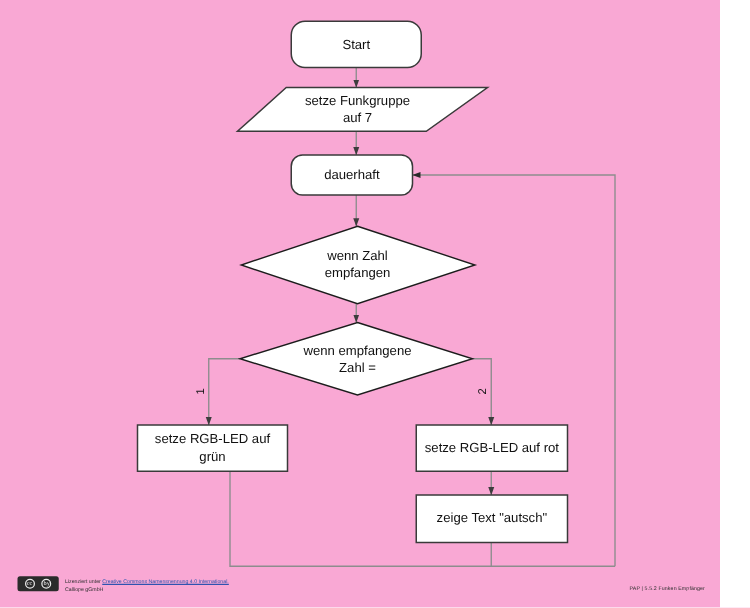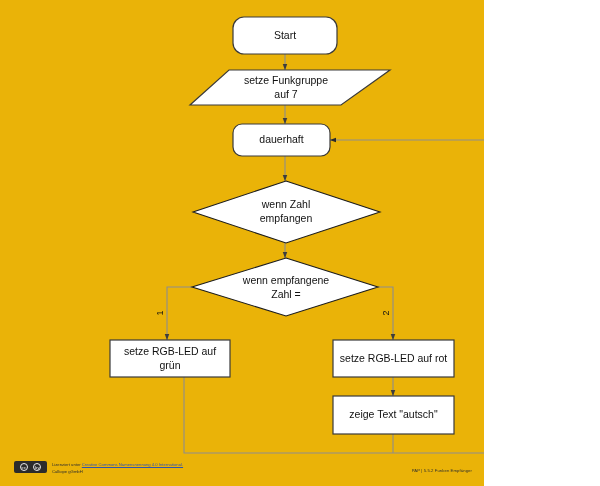--- a/index.html
+++ b/index.html
@@ -7,23 +7,23 @@
     margin: 0;
     padding: 0;
     background: #ffffff;
   }
   body {
     font-family: "Liberation Sans", sans-serif;
     color: #1a1a1a;
   }
   #page {
     position: relative;
-    width: 484px;
+    width: 576px;
     height: 486px;
-    background: #eab308;
+    background: #f9a8d4;
     overflow: hidden;
   }
   #flow-svg {
     position: absolute;
     left: 0;
     top: 0;
     width: 600px;
     height: 486px;
   }
   .node-shape {

